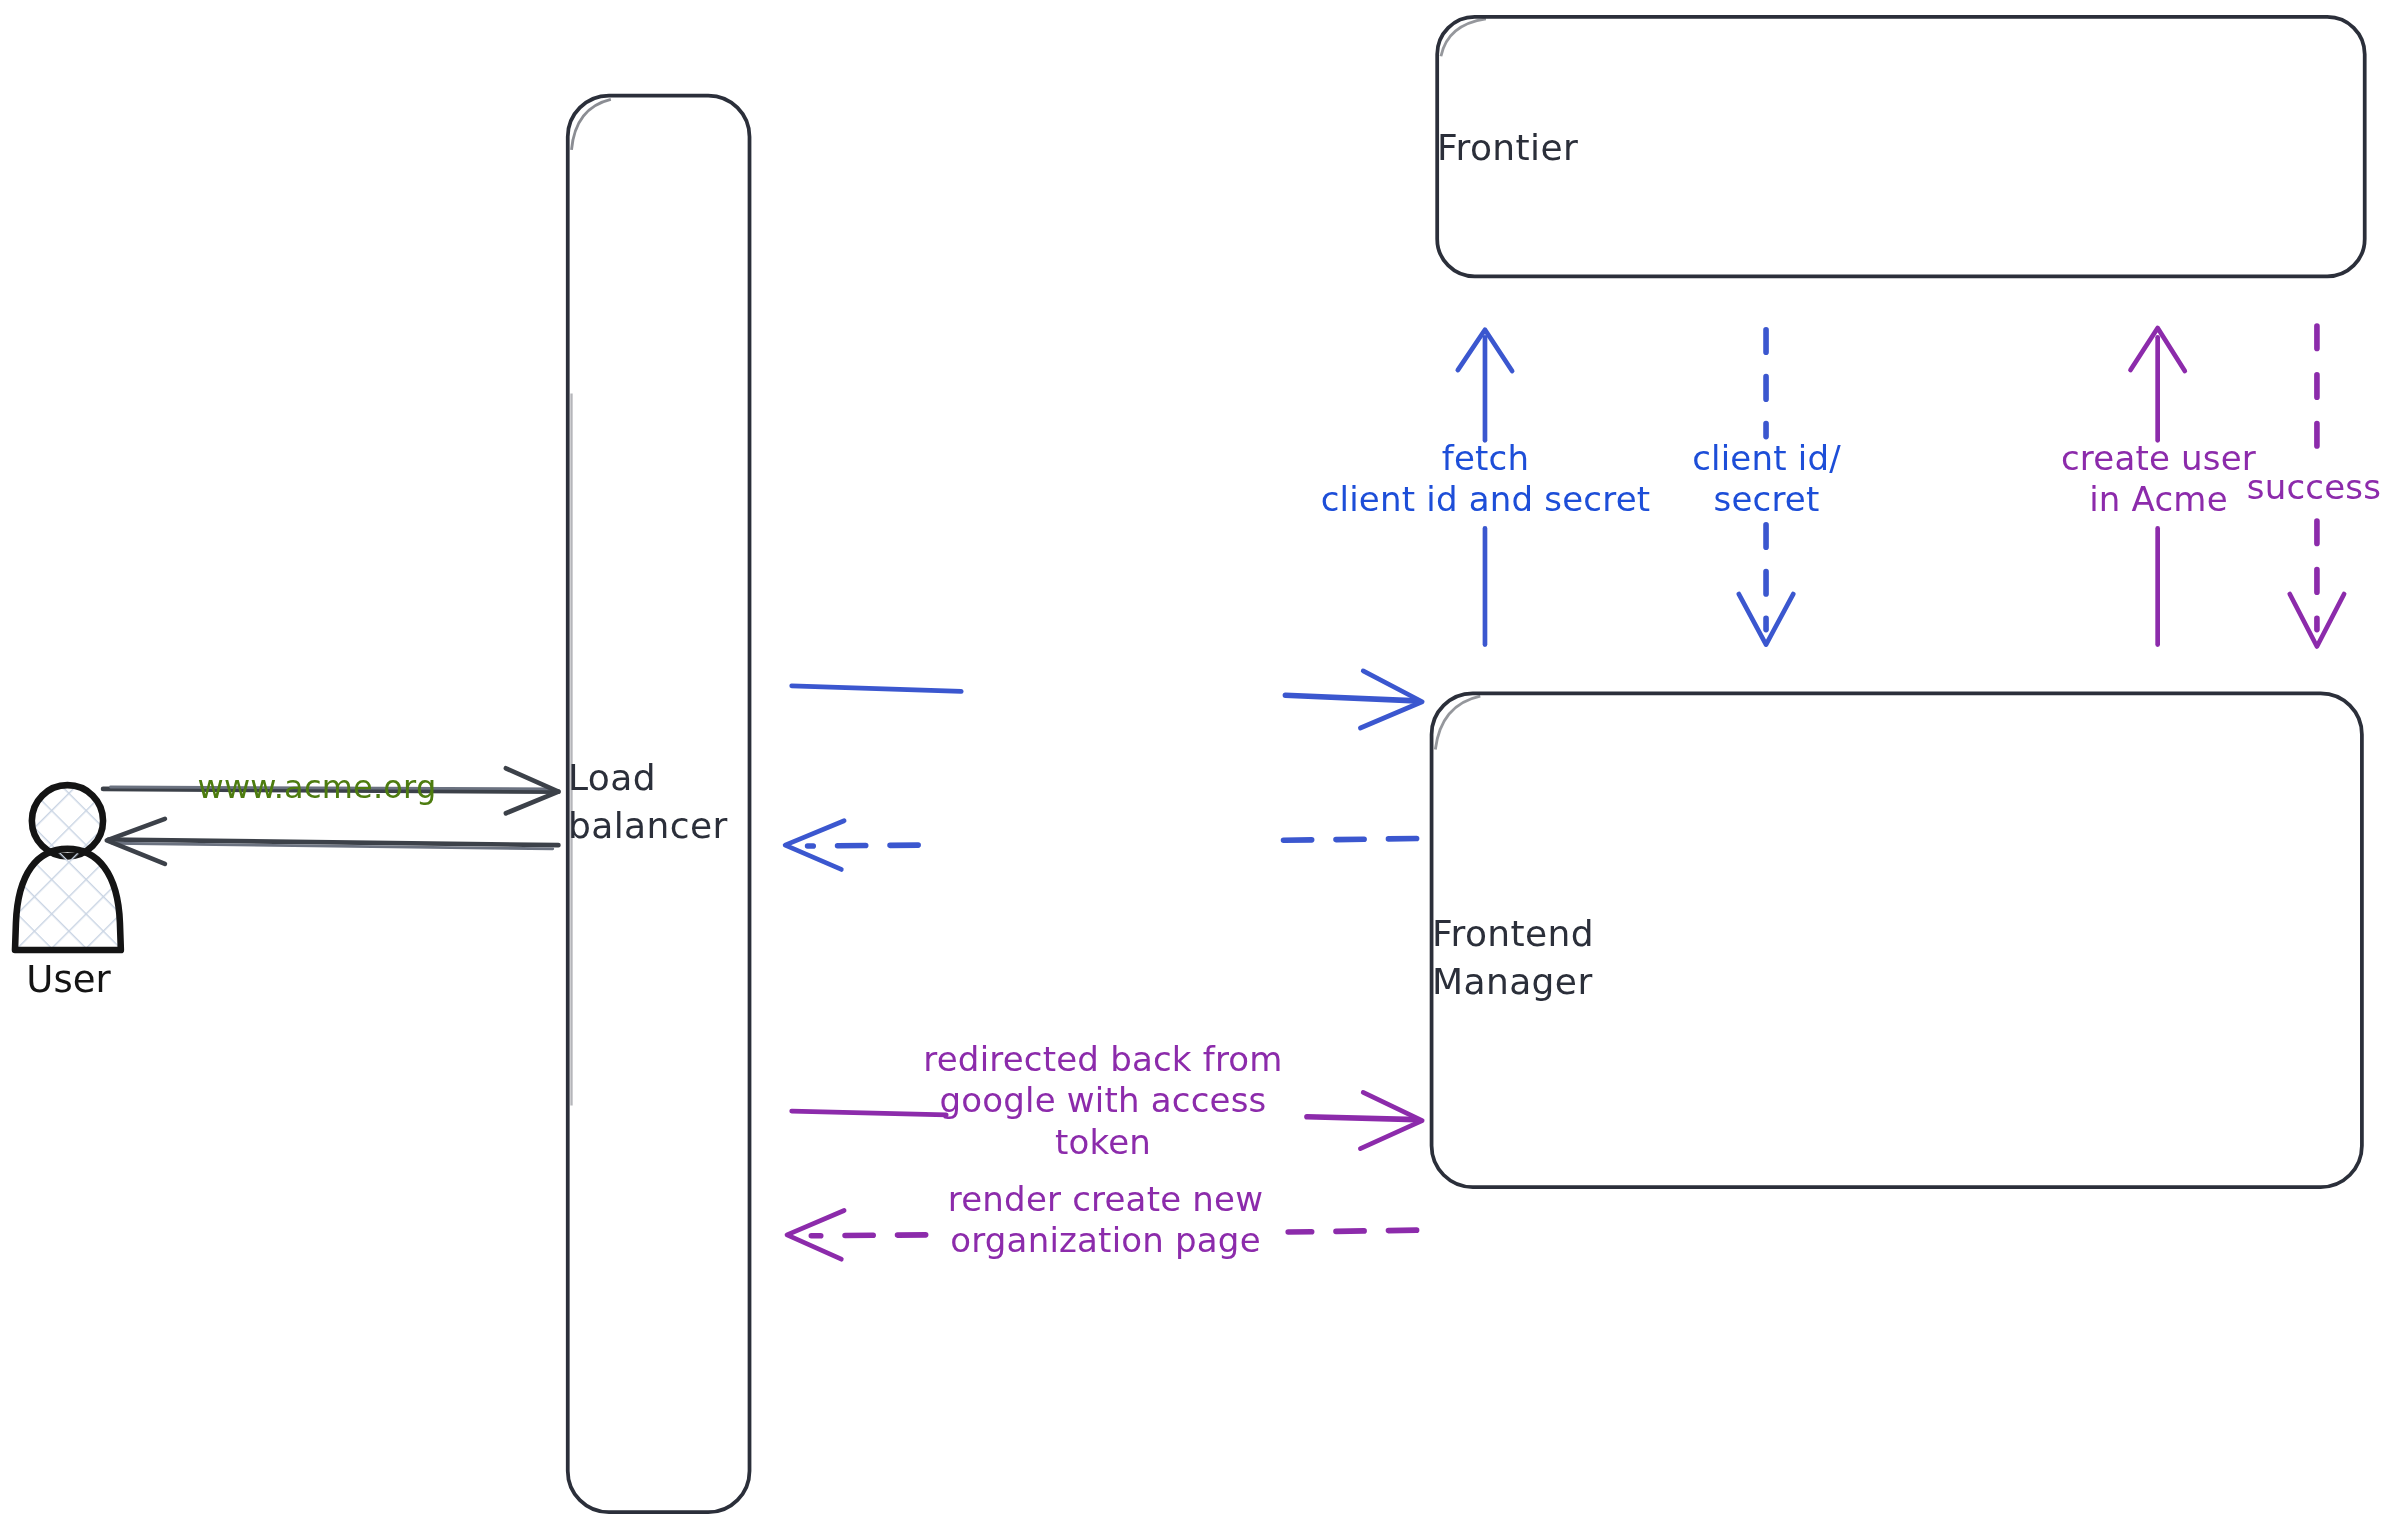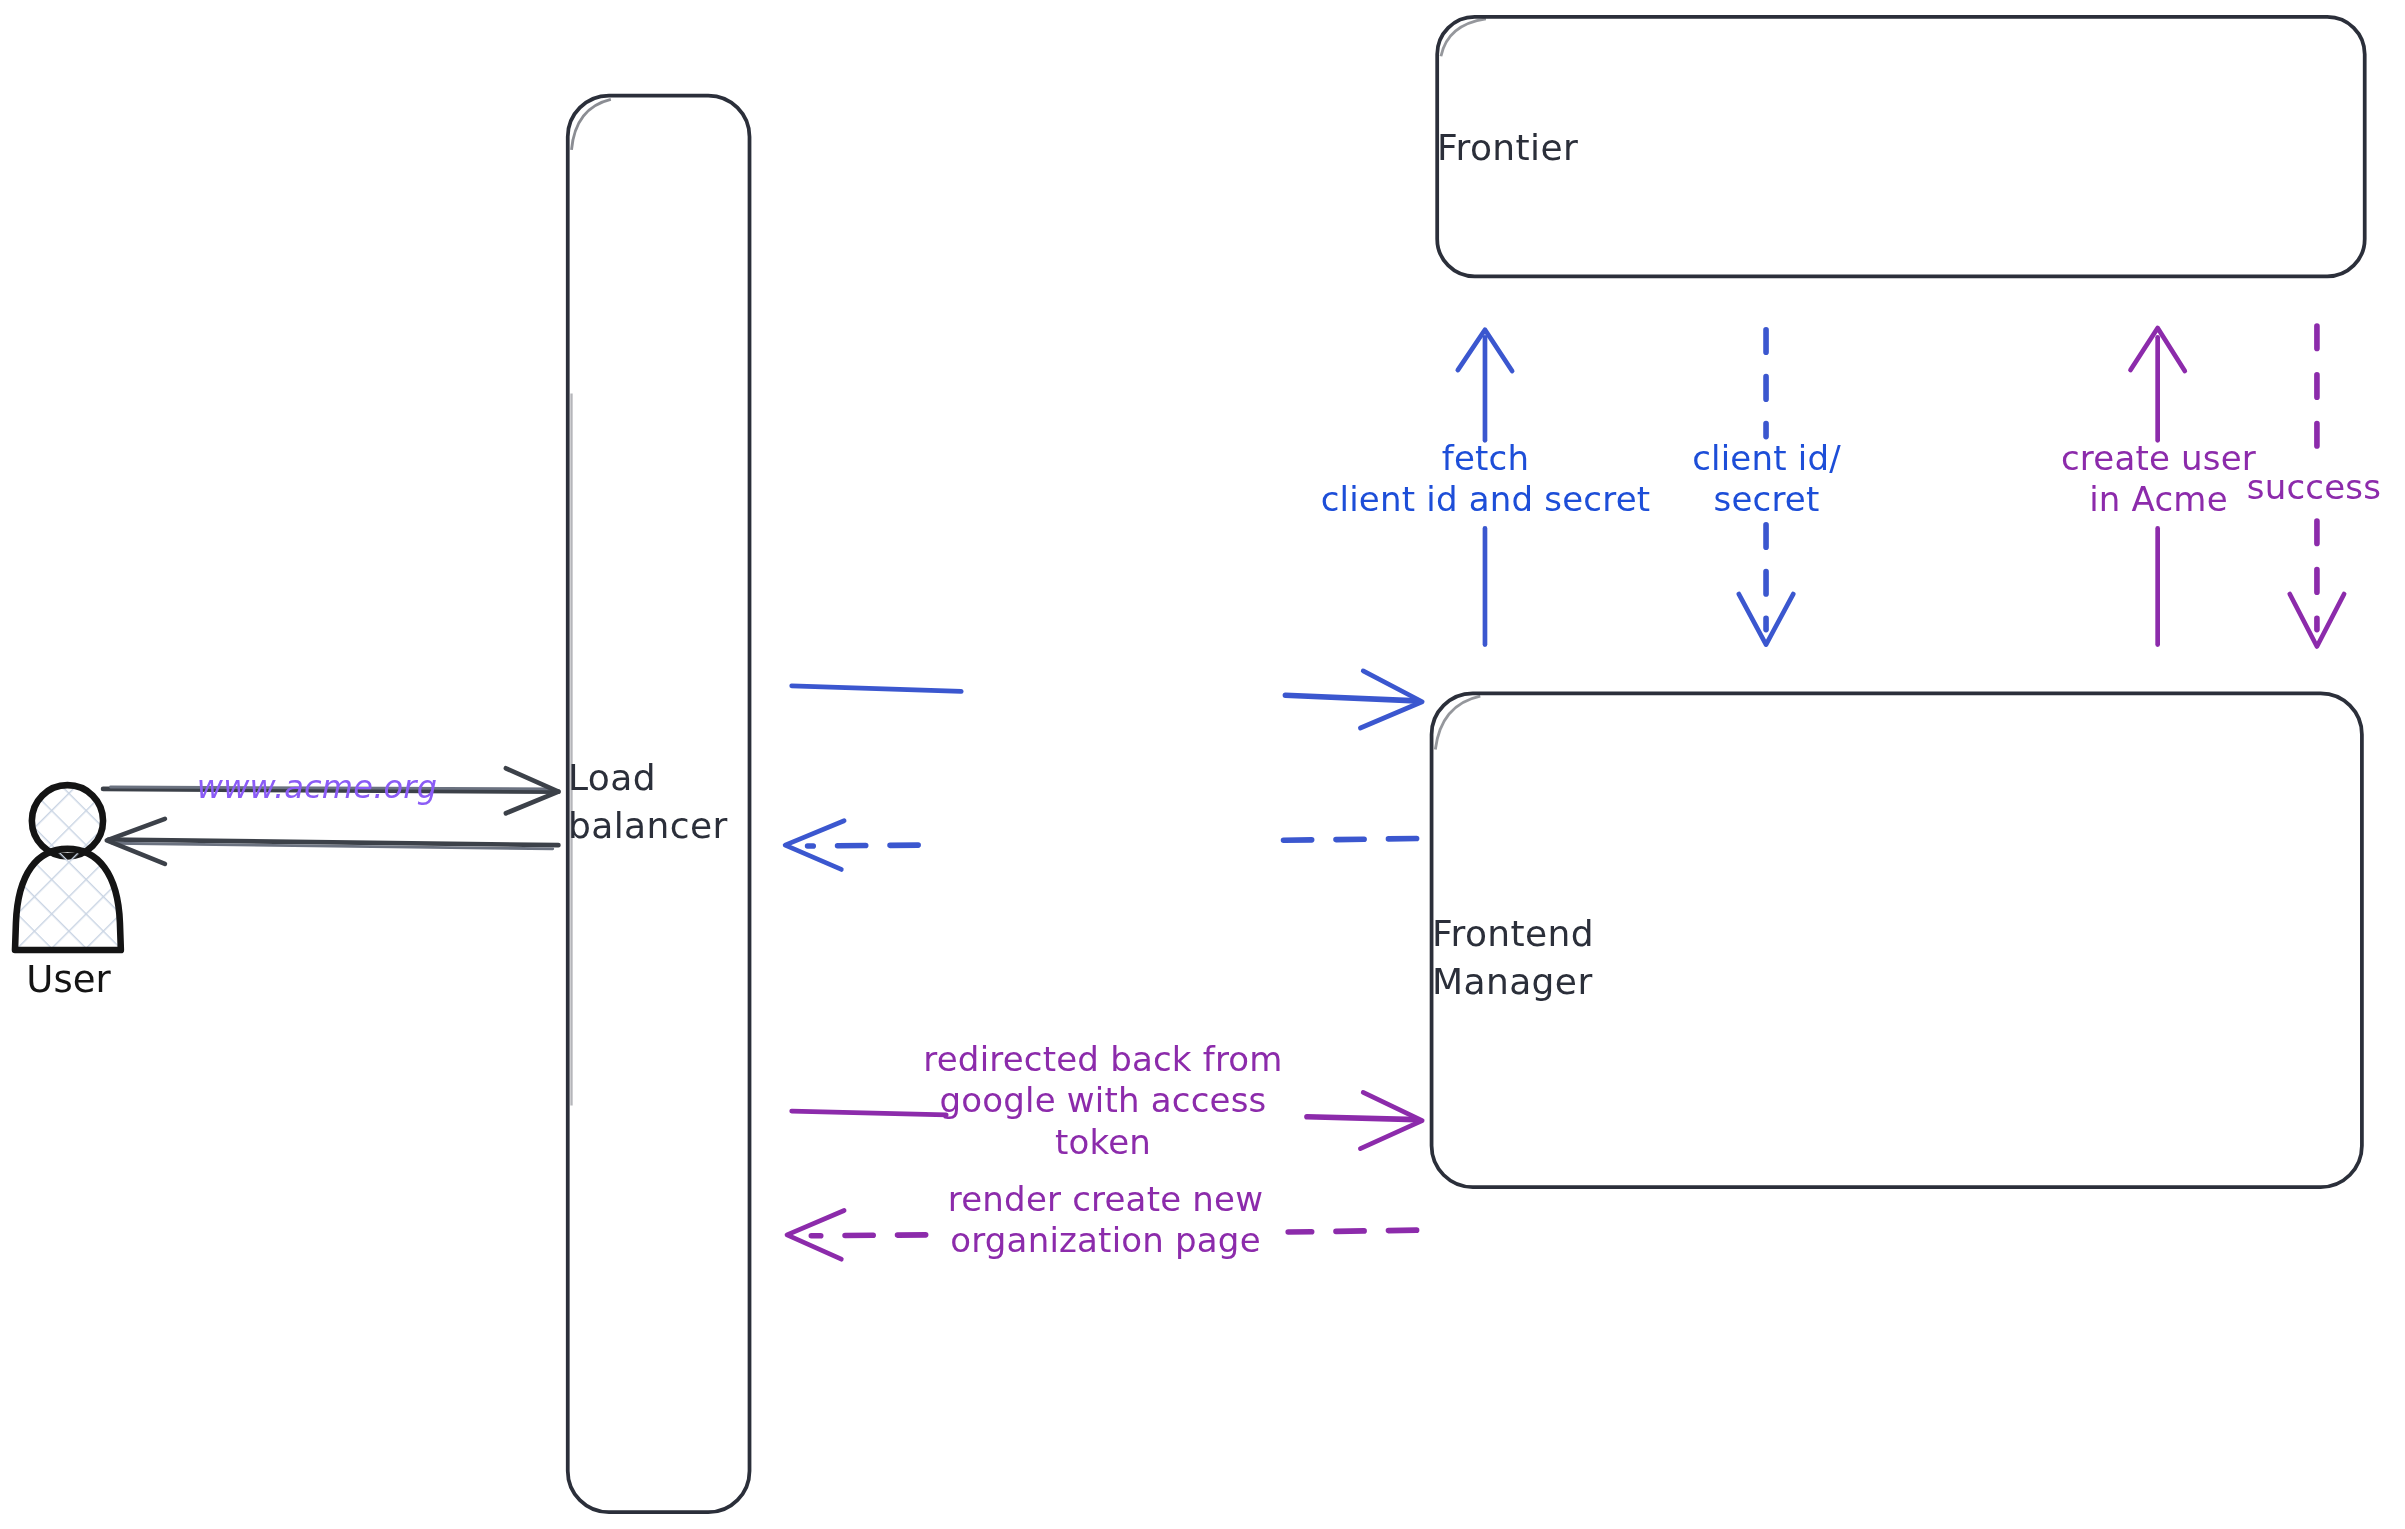--- a/index.html
+++ b/index.html
@@ -36,21 +36,21 @@
     position: absolute;
     text-align: center;
     font-family: "DejaVu Sans", sans-serif;
     font-size: 34px;
     line-height: 1.22;
     white-space: pre-line;
     letter-spacing: 0.2px;
   }
   .lbl-blue { color: #1d4ed8; text-align: center; }
   .lbl-purple { color: #8c2bab; }
-  .lbl-dark { color: #8b5cf6; font-style: italic; }
+  .lbl-dark { color: #4d7c0f; }
   .actor-caption {
     position: absolute;
     color: #141414;
     font-family: "DejaVu Sans", sans-serif;
     font-size: 37px;
     text-align: center;
   }
 </style>
 </head>
 <body>

